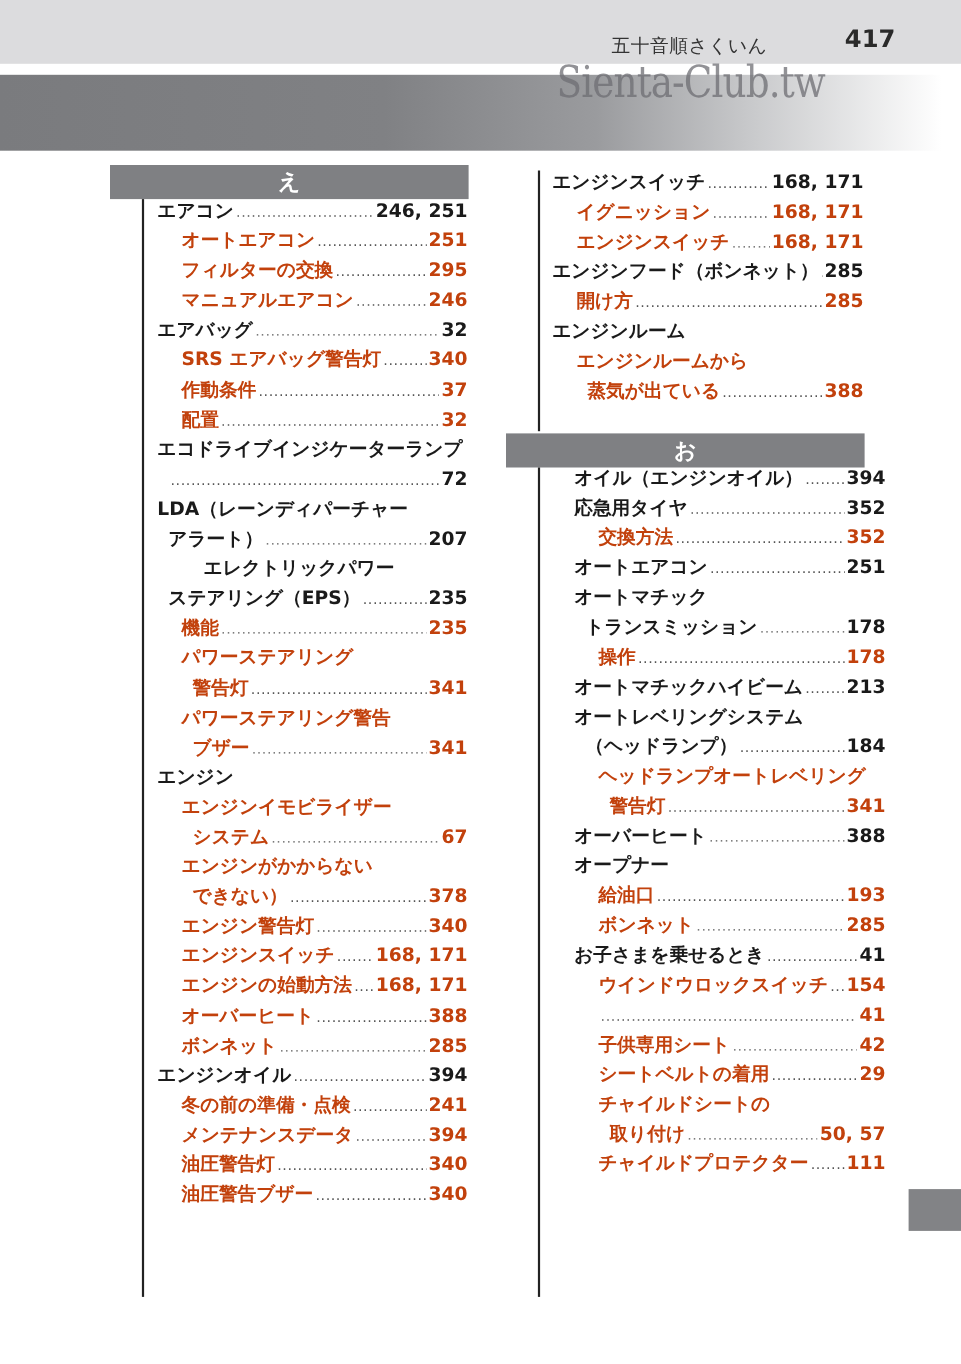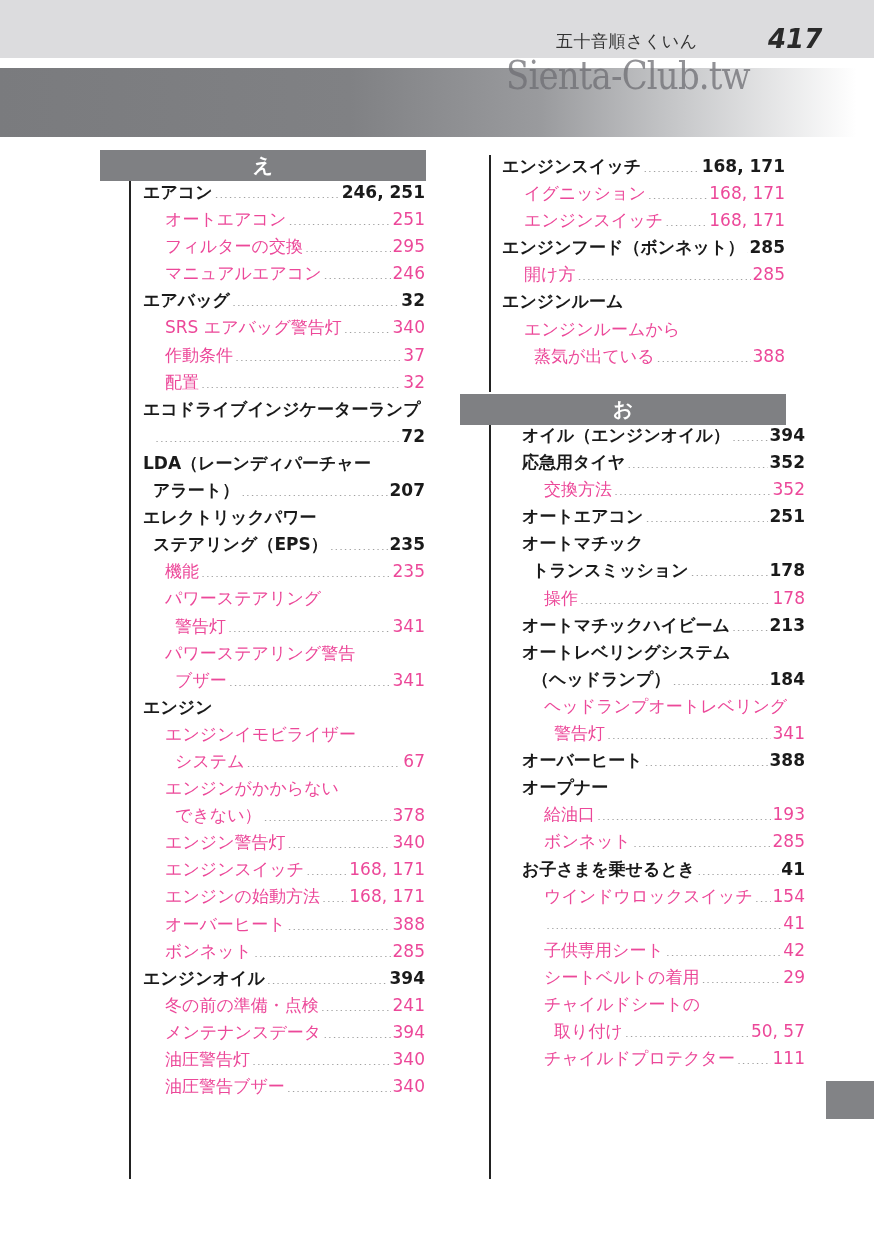--- a/index.html
+++ b/index.html
@@ -1,35 +1,35 @@
 <!DOCTYPE html>
 <html><head>
   <meta charset="utf-8">
   <style>
     * { margin: 0; padding: 0; box-sizing: border-box; }
     html, body { width: 874px; height: 1240px; background: #ffffff; overflow: hidden; }
     body { position: relative; font-family: "DejaVu Sans", "Liberation Sans", sans-serif; color: #2a2a2a; }
 
     .top-band { position: absolute; left: 0; top: 0; width: 874px; height: 58px; background: #dcdcde; }
     .header-title { position: absolute; left: 556px; top: 30px; font-size: 17px; color: #333; letter-spacing: 0.5px; }
-    .page-number { position: absolute; left: 768px; top: 24px; font-size: 26px; font-weight: bold; color: #2a2a2a; font-style: italic; }
+    .page-number { position: absolute; left: 768px; top: 24px; font-size: 22px; font-weight: bold; color: #2a2a2a; }
     .grad-band { position: absolute; left: 0; top: 68px; width: 874px; height: 69px;
       background: linear-gradient(to right, #7a7b7e 0%, #808184 40%, #9a9b9e 62%, #c8c9cb 78%, #ffffff 98%); }
     .watermark { position: absolute; left: 506px; top: 52px; font-family: "DejaVu Serif", "Liberation Serif", serif;
       font-size: 40px; color: rgba(110,110,115,0.75); letter-spacing: -1px; transform: scaleX(0.85); transform-origin: left top; }
 
     .section-header { position: absolute; height: 31px; background: #7f8083; color: #fff; font-size: 20px;
       text-align: center; line-height: 31px; font-weight: bold; }
     .rule { position: absolute; width: 2px; background: #222; }
 
     .col { position: absolute; }
     .entry { position: relative; height: 27.1px; line-height: 27px; font-size: 17px; white-space: nowrap;
       display: flex; align-items: baseline; }
     .entry.bold { font-weight: bold; color: #1a1a1a; }
-    .entry.sub { color: #ec4899; }
+    .entry.sub { color: #c2410c; font-weight: bold; }
     .entry .lbl { flex: 0 0 auto; }
     .entry .dots { flex: 1 1 auto; overflow: hidden; margin: 0 2px; height: 18px; position: relative; top: 0; }
     .entry .dots::before { content: "........................................................................................................................................"; letter-spacing: 0.5px; font-size: 13px; font-weight: normal; color: #555; }
     .entry .pg { flex: 0 0 auto; }
 
     .thumb-tab { position: absolute; left: 826px; top: 1081px; width: 48px; height: 38px; background: #828386; }
   </style>
 </head>
 <body>
 
@@ -91,21 +91,21 @@
       <span class="pg">72</span>
     </div>
     <div class="entry bold nodots" style="padding-left: 0px;">
       <span class="lbl">LDA（レーンディパーチャー</span>
     </div>
     <div class="entry bold" style="padding-left: 10px;">
       <span class="lbl">アラート）</span>
       <span class="dots"></span>
       <span class="pg">207</span>
     </div>
-    <div class="entry bold nodots" style="padding-left: 0px;">
+    <div class="entry bold nodots" style="padding-left: 0px; margin-left: 42px;">
       <span class="lbl">エレクトリックパワー</span>
     </div>
     <div class="entry bold" style="padding-left: 10px;">
       <span class="lbl">ステアリング（EPS）</span>
       <span class="dots"></span>
       <span class="pg">235</span>
     </div>
     <div class="entry sub" style="padding-left: 22px;">
       <span class="lbl">機能</span>
       <span class="dots"></span>

